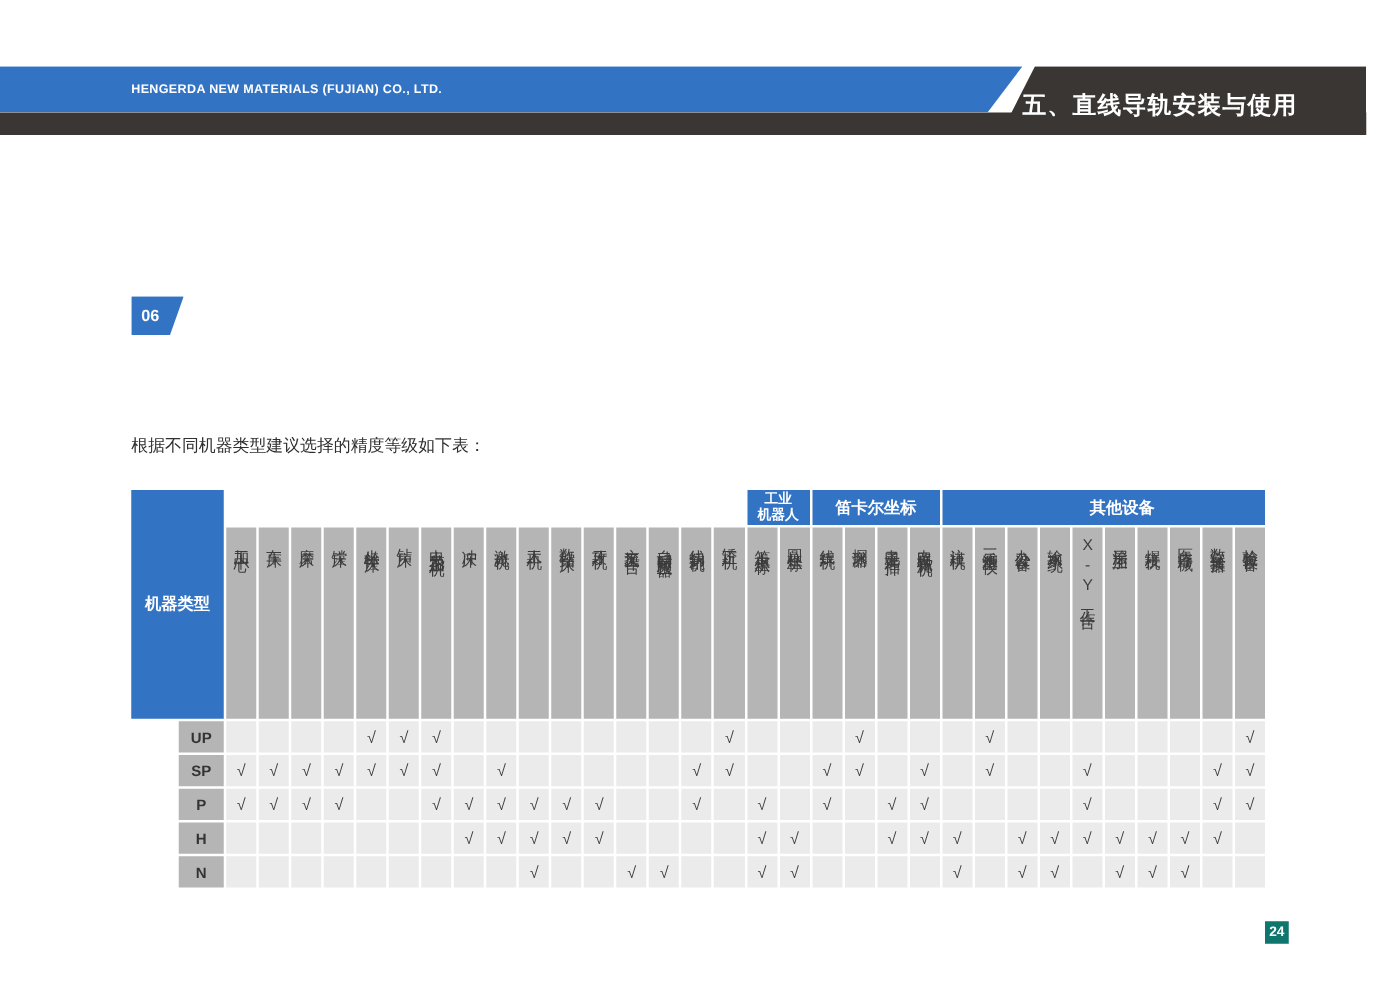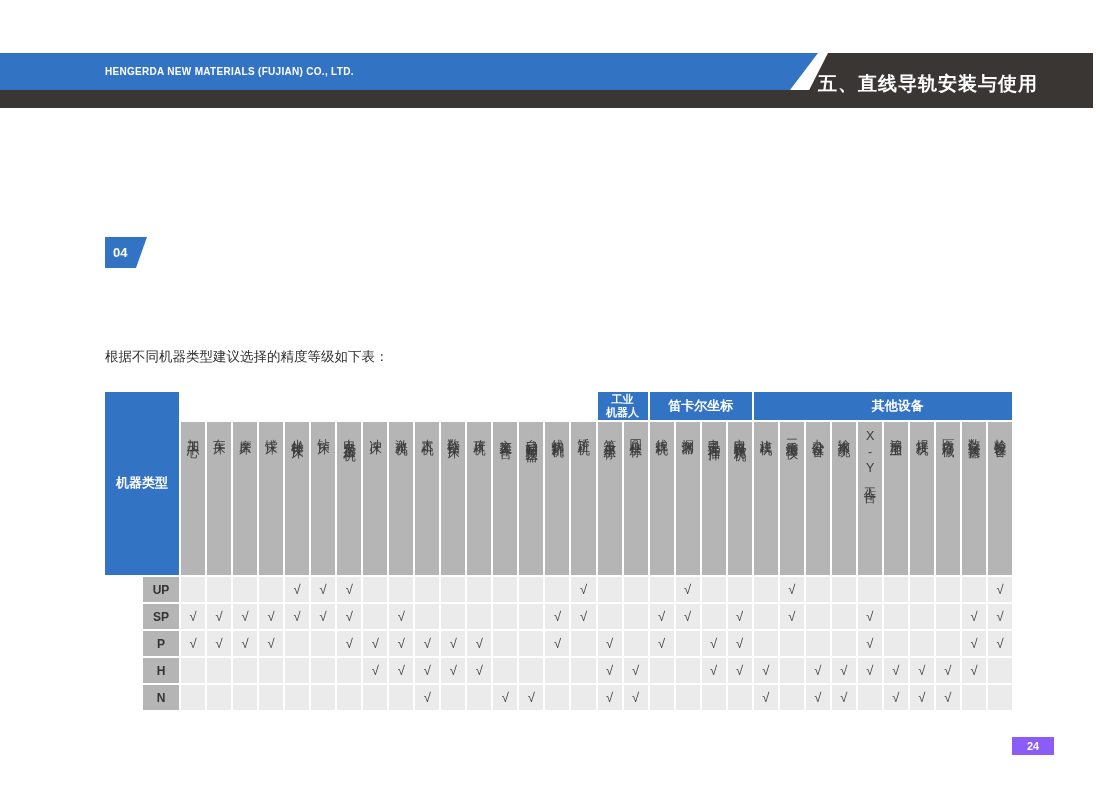--- a/index.html
+++ b/index.html
@@ -78,39 +78,39 @@
   .cell.rowlabel {
     background:#b5b5b5; color:#333; font-weight:bold; font-size:12px;
     display:flex; align-items:center; justify-content:center;
   }
   .cell.datacell {
     background:#ebebeb; color:#3f3f3f; font-size:13px;
     display:flex; align-items:center; justify-content:center;
   }
   
   .pagenum {
-    position:absolute; left:1012px; top:737px; width:42px; height:18px;
-    background:#8b5cf6; color:#ffffff; font-size:11px; font-weight:bold;
+    position:absolute; left:1012px; top:737px; width:19px; height:18px;
+    background:#0f766e; color:#ffffff; font-size:11px; font-weight:bold;
     display:flex; align-items:center; justify-content:center;
   }
 </style>
 </head>
 <body>
 
 <div class="blue-band">
   <span class="company">HENGERDA NEW MATERIALS (FUJIAN) CO., LTD.</span>
 </div>
 <div class="dark-strip"></div>
 <div class="dark-block">
   <span class="chapter">五、直线导轨安装与使用</span>
 </div>
 
 <div class="section">
   <div class="section-tab">
-    <span>04</span>
+    <span>06</span>
   </div>
 </div>
 
 <p class="intro">根据不同机器类型建议选择的精度等级如下表：</p>
 
 <div class="ptable" id="precision-table">
     <div class="cell blue" style="grid-area: 1 / 1 / 3 / 3; justify-content: center;"><span>机器类型</span></div>
     <div class="cell blue" style="grid-area: 1 / 19 / auto / 21; font-size: 11px;"><span>工业
 机器人</span></div>
     <div class="cell blue" style="grid-area: 1 / 21 / auto / 25;"><span>笛卡尔坐标</span></div>

